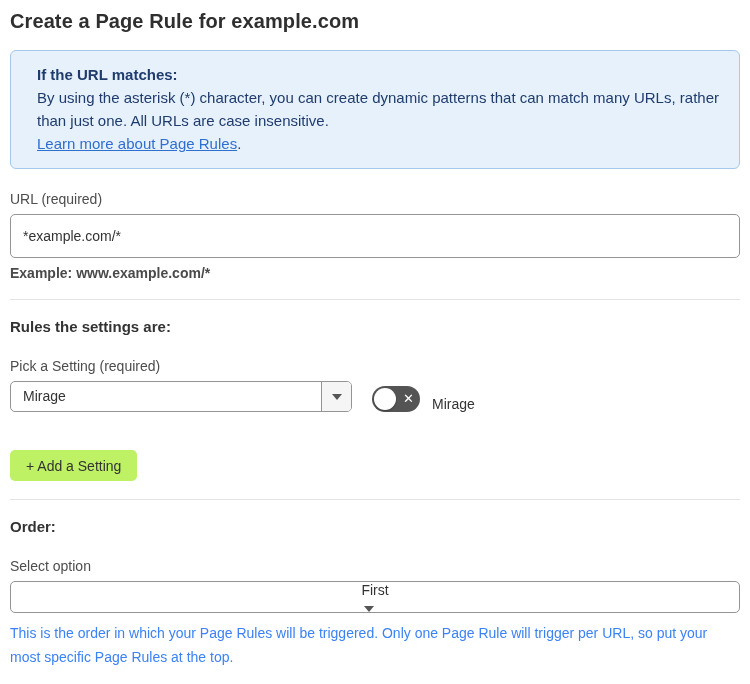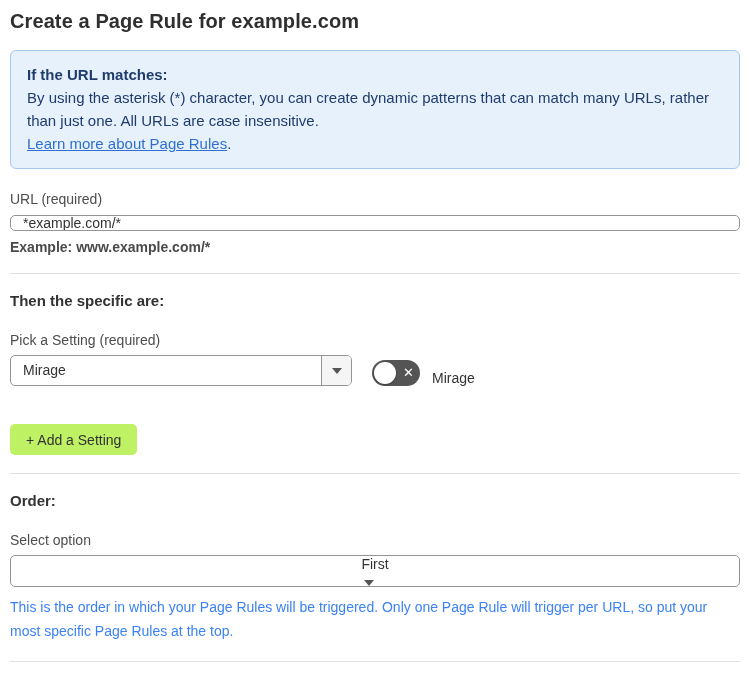--- a/index.html
+++ b/index.html
@@ -18,21 +18,21 @@
     font-weight: bold;
     color: #2f2f2f;
     margin: 2px 0 17px 0;
     letter-spacing: 0.1px;
   }
 
   .info-box {
     background: #e7f1fc;
     border: 1px solid #a5c9ec;
     border-radius: 6px;
-    padding: 12px 16px 13px 16px;
+    padding: 12px 16px 13px 26px;
     font-size: 15px;
     line-height: 23px;
     color: #1f3c6d;
     margin-bottom: 22px;
   }
   .info-heading { font-weight: bold; margin: 0; }
   .info-body { margin: 0; }
   .info-link-line { margin: 0; }
   .info-link {
     color: #2f6fd0;
@@ -41,21 +41,21 @@
   }
 
   .field-label {
     font-size: 14px;
     color: #4d4d4d;
     margin: 0 0 7px 0;
   }
 
   .text-input {
     width: 100%;
-    height: 16px;
+    height: 44px;
     border: 1px solid #949494;
     border-radius: 5px;
     padding: 0 12px;
     font-size: 14px;
     color: #333333;
     font-family: "Liberation Sans", sans-serif;
     outline: none;
     background: #ffffff;
   }
 
@@ -193,21 +193,21 @@
     <p class="info-body">By using the asterisk (*) character, you can create dynamic patterns that can match many URLs, rather than just one. All URLs are case insensitive.</p>
     <p class="info-link-line"><a class="info-link">Learn more about Page Rules</a><span>.</span></p>
   </div>
 
   <p class="field-label">URL (required)</p>
   <input class="text-input" type="text" value="*example.com/*" style="">
   <p class="helper-text">Example: www.example.com/*</p>
 
   <hr class="divider">
 
-  <h2 class="section-heading">Then the specific are:</h2>
+  <h2 class="section-heading">Rules the settings are:</h2>
 
   <p class="field-label">Pick a Setting (required)</p>
   <div class="setting-row">
     <div class="dropdown">
       <span class="dropdown-value">Mirage</span>
       <span class="dropdown-caret-btn">
         <span class="caret-down"></span>
       </span>
     </div>
     <div class="toggle">

